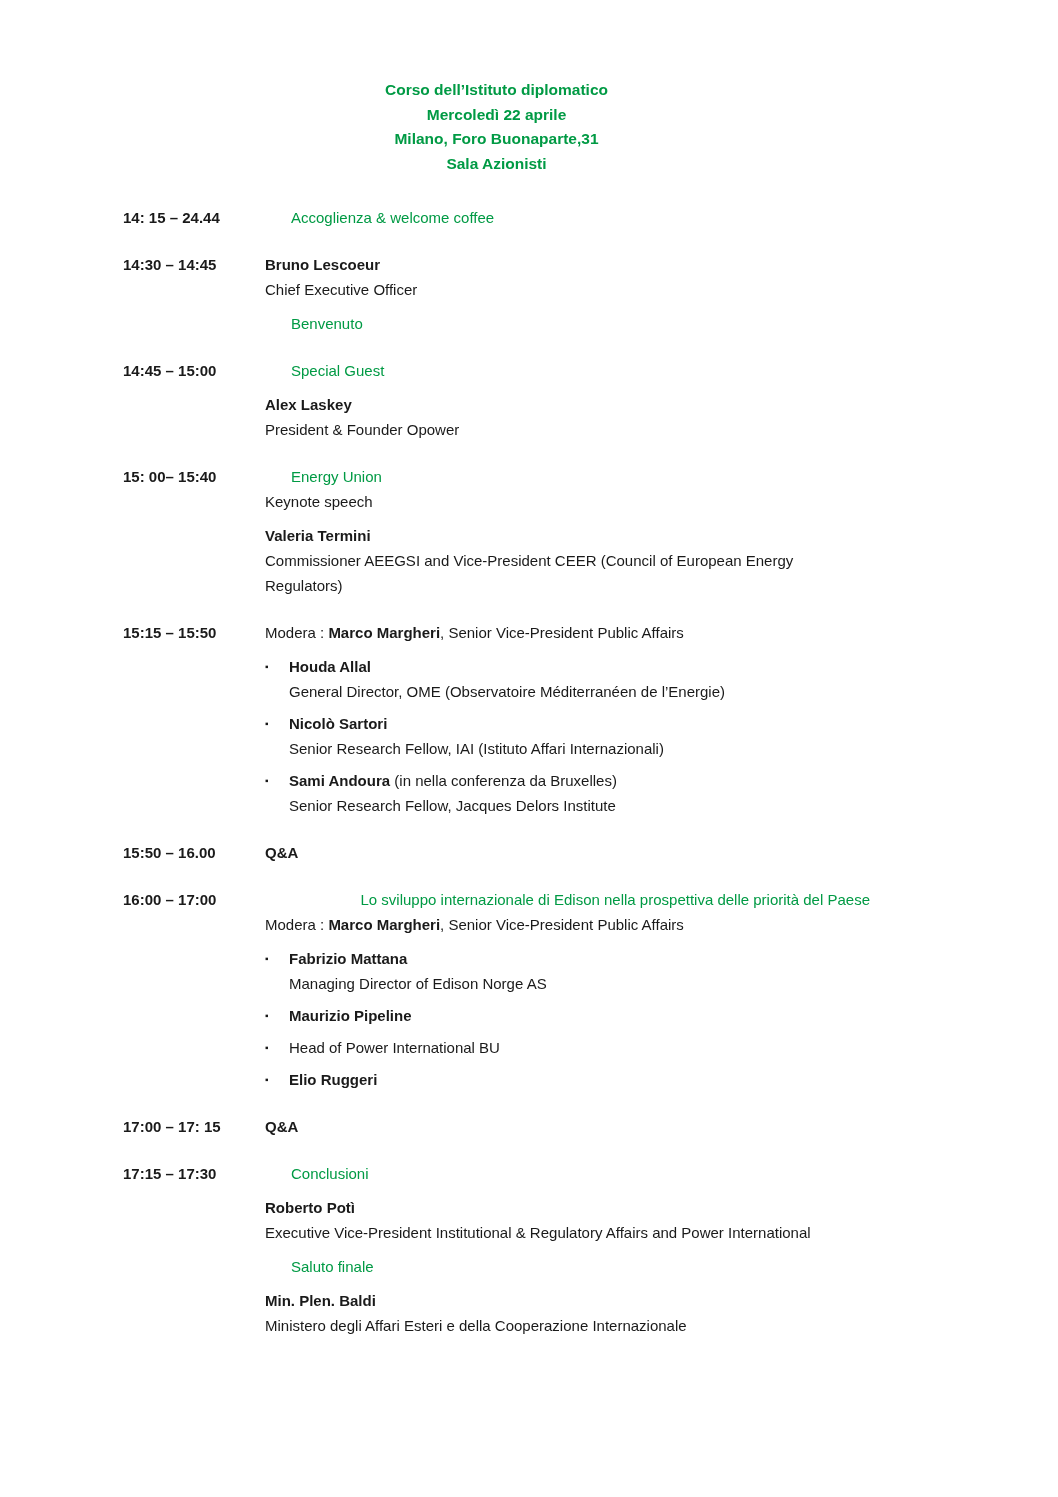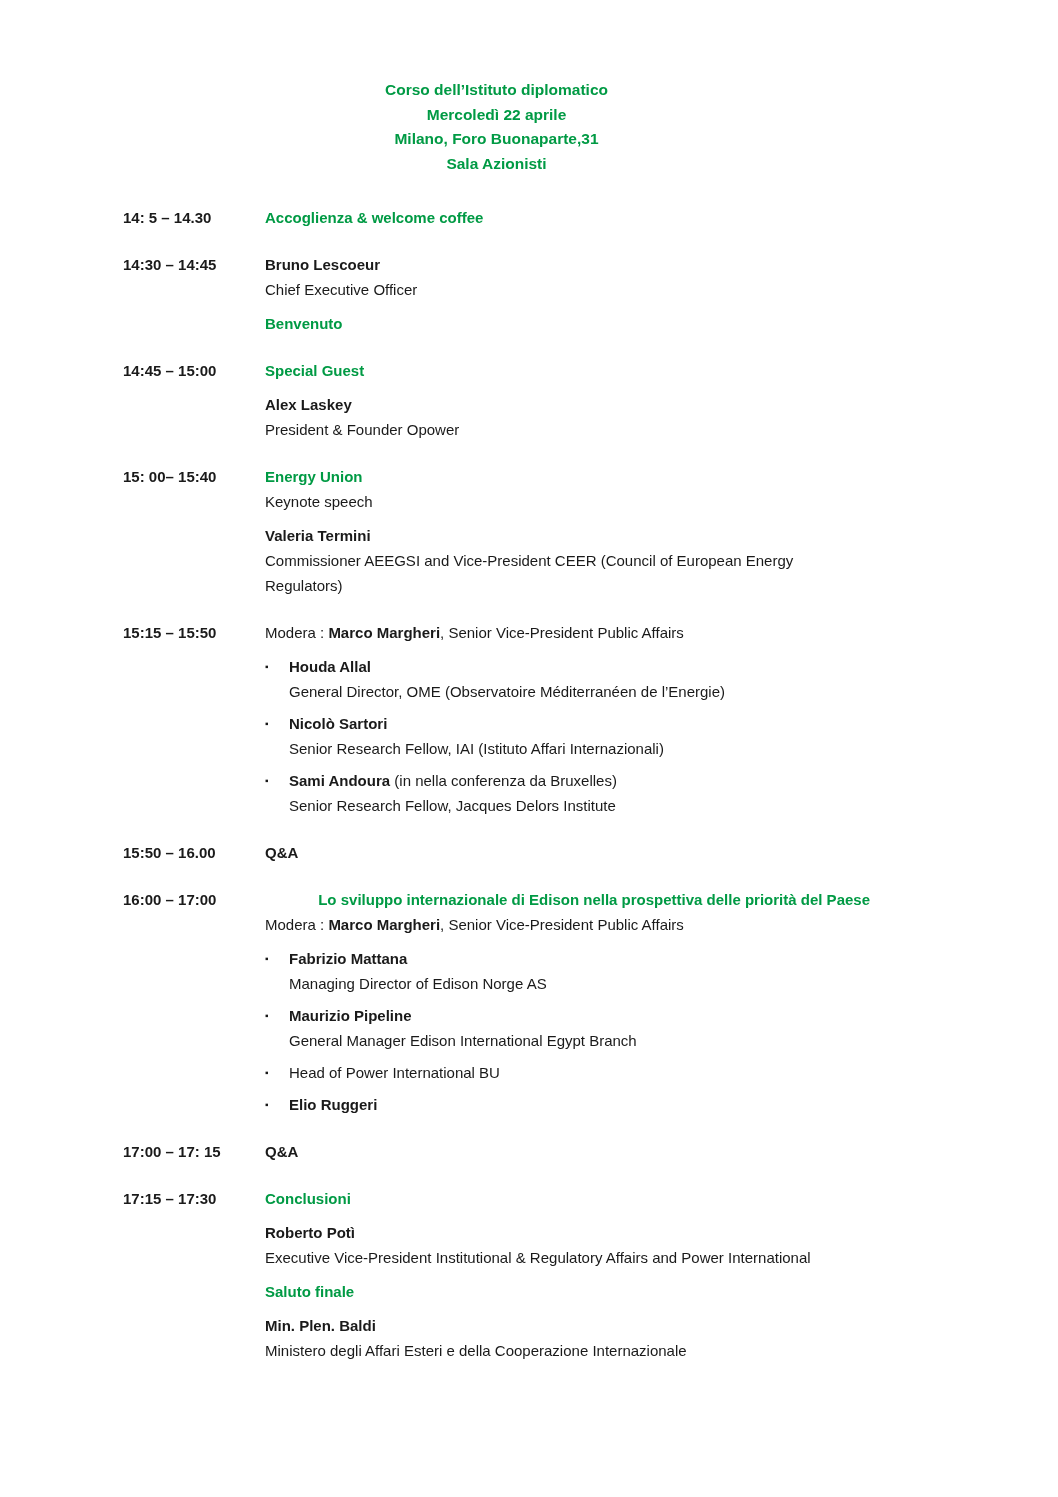--- a/index.html
+++ b/index.html
@@ -14,21 +14,21 @@
   .header {
     text-align:center; color:var(--green); font-weight:bold;
     font-size:15.5px; line-height:24.5px; margin-bottom:29px;
   }
   .session { display:flex; align-items:flex-start; margin-bottom:22px; line-height:25px; }
   .time { flex:0 0 142px; width:142px; font-weight:bold; white-space:nowrap; }
   .content { flex:1 1 auto; min-width:0; }
   .block { margin-bottom:9px; }
   .block:last-child { margin-bottom:0; }
   .block.tight { margin-bottom:0;text-align:right; }
-  .green-title { color:var(--green); font-weight:bold; }
+  .green-title { color:var(--green); font-weight:normal;margin-left:26px; }
   .subtitle { color:var(--text); font-weight:normal; }
   .bold-line { font-weight:bold; }
   .person-name { font-weight:bold; }
   .mod-name { font-weight:bold; }
   .speaker-item { display:flex; margin-bottom:7px; }
   .speaker-item:last-child { margin-bottom:0; }
   .bullet { flex:0 0 24px; font-size:10px; line-height:25px; color:var(--text); }
   .speaker-text { flex:1 1 auto; min-width:0; }
   .speaker-name { font-weight:bold; }
 </style>
@@ -37,21 +37,21 @@
 
 <div class="page">
   <div class="header">
     <div>Corso dell’Istituto diplomatico</div>
     <div>Mercoledì 22 aprile</div>
     <div>Milano, Foro Buonaparte,31</div>
     <div>Sala Azionisti</div>
   </div>
   <div id="schedule">
       <div class="session">
-        <div class="time">14: 5 – 14.30</div>
+        <div class="time">14: 15 – 24.44</div>
         <div class="content">
           <div class="block">
             <div class="green-title">Accoglienza &amp; welcome coffee</div>
           </div>
         </div>
       </div>
       <div class="session">
         <div class="time">14:30 – 14:45</div>
         <div class="content">
           <div class="block">
@@ -135,21 +135,20 @@
               <span class="bullet">▪</span>
               <div class="speaker-text">
                 <div class="speaker-name-line"><span class="speaker-name">Fabrizio Mattana</span></div>
                 <div class="speaker-role">Managing Director of Edison Norge AS</div>
               </div>
             </div>
             <div class="speaker-item">
               <span class="bullet">▪</span>
               <div class="speaker-text">
                 <div class="speaker-name-line"><span class="speaker-name">Maurizio Pipeline</span></div>
-                <div class="speaker-role">General Manager Edison International Egypt Branch</div>
               </div>
             </div>
             <div class="speaker-item">
               <span class="bullet">▪</span>
               <div class="speaker-text">
                 <div class="speaker-role">Head of Power International BU</div>
               </div>
             </div>
             <div class="speaker-item">
               <span class="bullet">▪</span>

